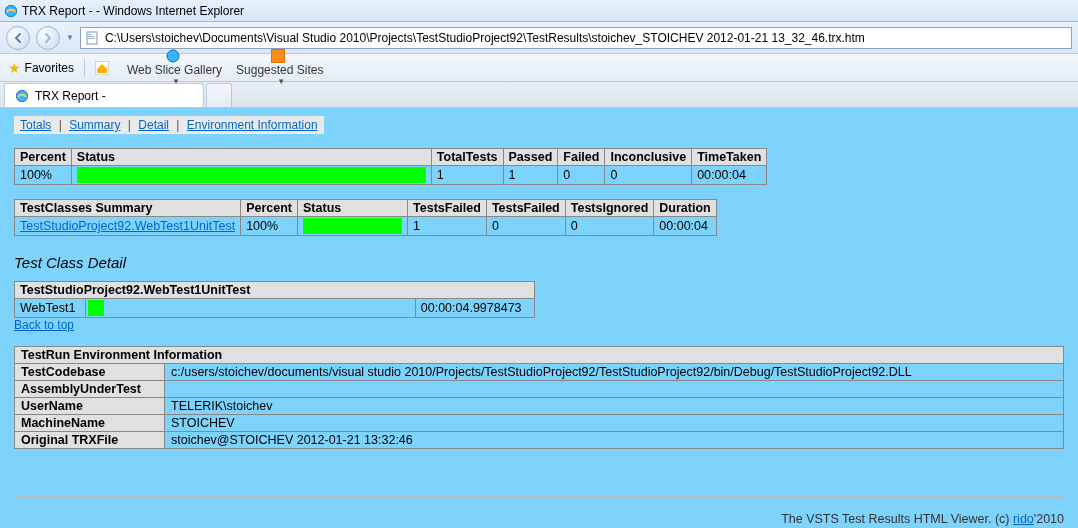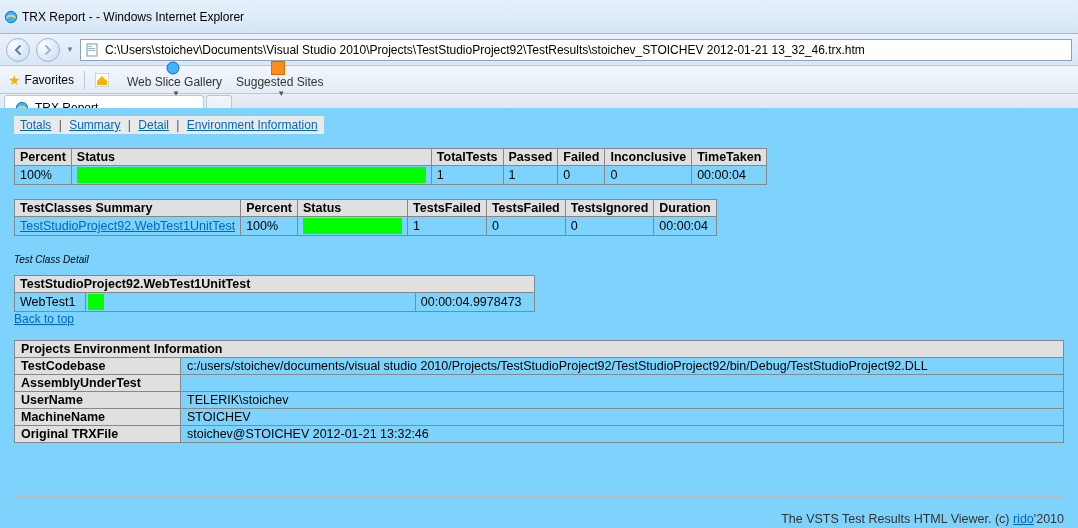--- a/index.html
+++ b/index.html
@@ -1,19 +1,19 @@
 <!DOCTYPE html>
 <html><head>
 <meta charset="utf-8">
 <style>
   * { box-sizing: border-box; }
   html,body { margin:0; padding:0; font-family: "Segoe UI", Tahoma, sans-serif; font-size:12px; color:#000; background:#fff; overflow:hidden;}
   body { width:1078px; height:528px; }
   
-  .ie-titlebar { height:34px; background:linear-gradient(#e6f0fa,#d6e6f7); border-bottom:1px solid #9db6d4; display:flex; align-items:center; padding:0 4px; font-size:12px; }
+  .ie-titlebar { height:22px; background:linear-gradient(#e6f0fa,#d6e6f7); border-bottom:1px solid #9db6d4; display:flex; align-items:center; padding:0 4px; font-size:12px; }
   .ie-titlebar .ie-logo { width:14px; height:14px; margin-right:4px; }
   .ie-navrow { height:32px; background:linear-gradient(#eaf2fb,#d9e7f6); border-bottom:1px solid #b7c9de; display:flex; align-items:center; padding:0 6px; gap:6px;}
   .navbtn { width:24px;height:24px;border-radius:50%;background:radial-gradient(circle at 30% 30%,#fbfdff,#c9daef);border:1px solid #9db6d4; display:flex;align-items:center;justify-content:center;color:#6f89a8;}
   .urlbar { flex:1; height:22px; background:#fff;border:1px solid #8ba3c1; display:flex;align-items:center;padding:0 4px;}
   .urlbar .page-icon{width:14px;height:14px;margin-right:4px;display:inline-flex;align-items:center;justify-content:center;}
   .urlbar input{border:none;outline:none;flex:1;font-size:12px;font-family:inherit;}
   .ie-favrow{height:28px;background:linear-gradient(#f3f7fc,#e3ecf6);border-bottom:1px solid #b7c9de;display:flex;align-items:center;padding:0 8px;}
   .fav-star{color:#f5b301;margin-right:4px;font-size:14px;}
   .fav-sep{width:1px;height:18px;background:#b7c9de;margin:0 10px;}
   .fav-item{display:flex;align-items:center;margin-right:14px;color:#333;flex-direction:column;}
@@ -25,21 +25,21 @@
   .ie-tab.new{min-width:26px;width:26px;padding:0;background:linear-gradient(#f3f7fc,#e3ecf6);margin-left:2px;}
   
   .page{position:absolute;top:108px;left:0;right:0;bottom:0;background:#7dd3fc;padding:8px 14px;font-family:Verdana, sans-serif;}
   .linkbar{background:#eee;background:#eaeaea;padding:2px 6px;display:inline-block;}
   .linkbar a{color:#0066cc;text-decoration:underline;}
   .linkbar .sep{margin:0 4px;color:#555;}
   table.rpt{border-collapse:collapse;margin-top:14px;}
   table.rpt th, table.rpt td{border:1px solid #888;padding:1px 5px;font-size:12.5px;text-align:left;vertical-align:middle;font-family:Verdana,sans-serif;}
   table.rpt th{background:#e0e0e0;font-weight:bold;margin-top:27px;}
   .bar-green{display:block;height:16px;background:#00ff00;}
-  .section-title{font-style:italic;margin-top:18px;font-family:Verdana,sans-serif;font-size:10px;}
+  .section-title{font-style:italic;margin-top:18px;font-family:Verdana,sans-serif;font-size:15px;}
   table.detail th{background:#e0e0e0;font-weight:bold;text-align:left;}
   a.cls{color:#0066cc;text-decoration:underline;}
   a.bt{color:#0066cc;text-decoration:underline;font-family:Verdana,sans-serif;}
   table.env{border-collapse:collapse;margin-top:14px;width:1050px;}
   table.env th, table.env td{border:1px solid #888;padding:1px 6px;font-size:12.5px;text-align:left;font-family:Verdana,sans-serif;}
   table.env th{background:#e0e0e0;font-weight:bold;white-space:nowrap;}
   table.env .hdr{background:#e0e0e0;font-weight:bold;}
   .footer{position:absolute;bottom:2px;left:14px;right:14px;border-top:2px solid #bbb;padding-top:14px;text-align:right;font-family:Verdana,sans-serif;font-size:12.5px;color:#333;}
   .footer a{color:#0066cc;text-decoration:underline;}
 </style>
@@ -202,24 +202,24 @@
       <td>00:00:04.9978473</td>
     </tr>
   </tbody>
     </table>
   <a href="#" class="bt">Back to top</a>
 
   
   <table class="env">
     <tbody>
         <tr>
-          <th colspan="2" class="hdr">Projects Environment Information</th>
-        </tr>
-    <tr>
-          <th style="width:166px">TestCodebase</th>
+          <th colspan="2" class="hdr">TestRun Environment Information</th>
+        </tr>
+    <tr>
+          <th style="width:150px">TestCodebase</th>
           <td>c:/users/stoichev/documents/visual studio 2010/Projects/TestStudioProject92/TestStudioProject92/bin/Debug/TestStudioProject92.DLL</td>
         </tr>
     <tr>
           <th>AssemblyUnderTest</th>
           <td></td>
         </tr>
     <tr>
           <th>UserName</th>
           <td>TELERIK\stoichev</td>
         </tr>

